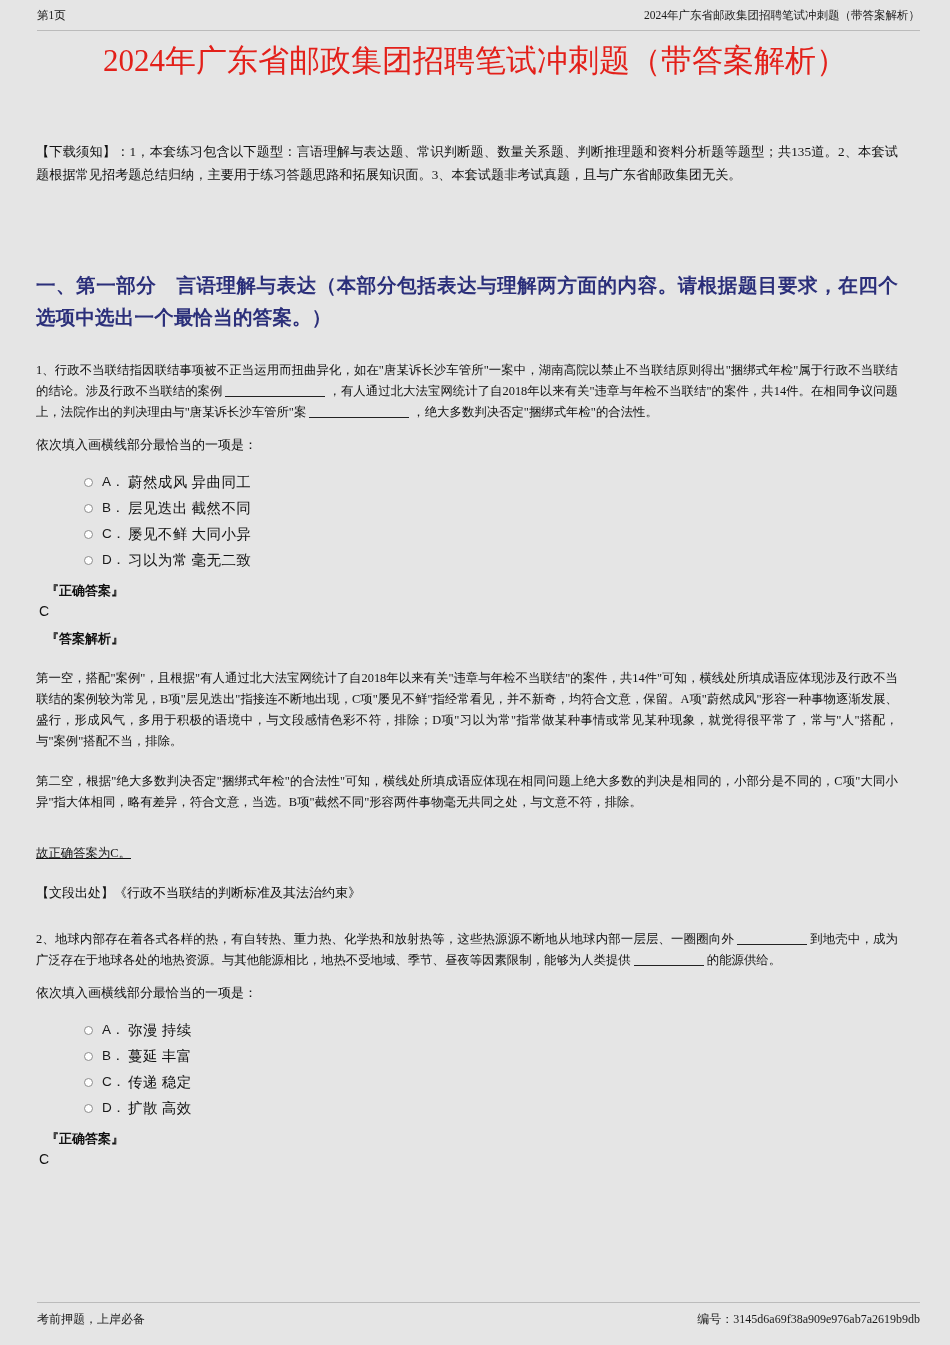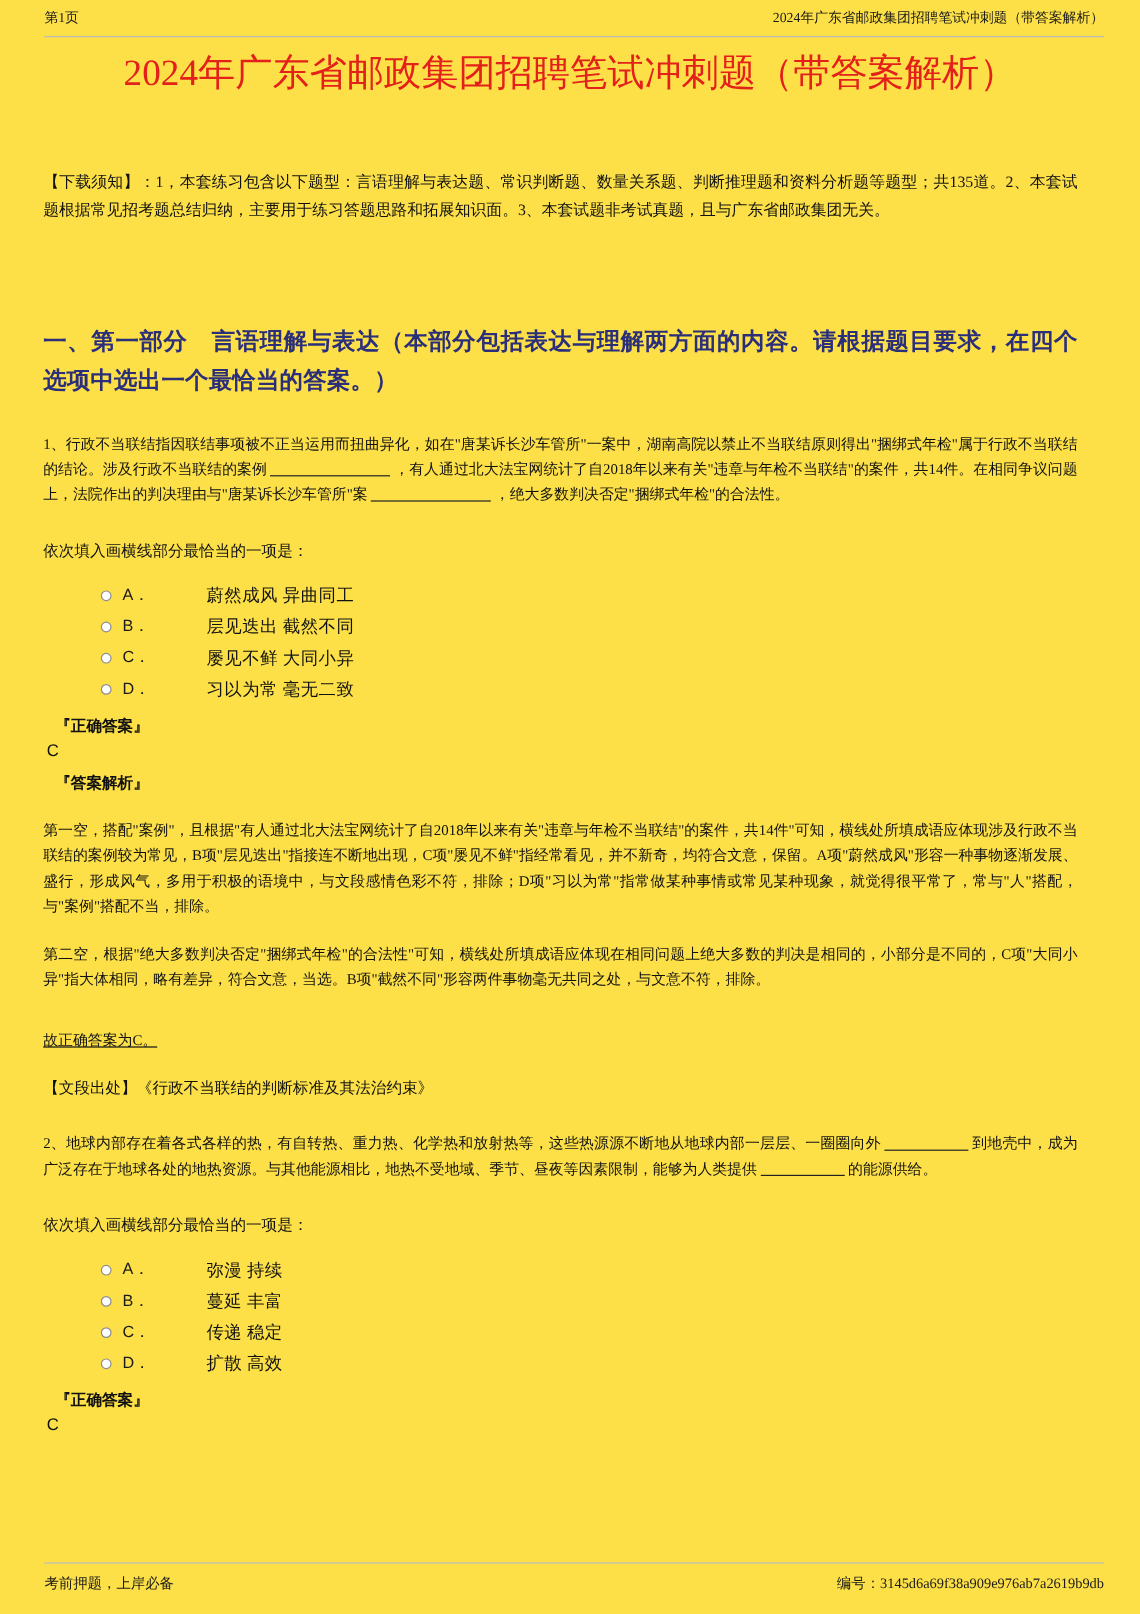--- a/index.html
+++ b/index.html
@@ -8,21 +8,21 @@
     background: #ffffff;
   }
   body {
     font-family: "Liberation Serif", "DejaVu Serif", serif;
     color: #000000;
   }
   .page {
     position: relative;
     width: 950px;
     height: 1345px;
-    background: #fde047;
+    background: #e5e5e5;
     box-sizing: border-box;
     overflow: hidden;
   }
 
   
   .running-header {
     position: absolute;
     top: 8px;
     left: 37px;
     right: 30px;
@@ -92,21 +92,21 @@
     width: 100px;
     border-bottom: 1px solid #222222;
     vertical-align: -2px;
     margin: 0 3px;
   }
   .blankline.short { width: 70px; }
 
   .prompt {
     font-size: 13px;
     line-height: 21px;
-    margin-top: 25px;
+    margin-top: 11px;
     color: #111111;
   }
 
   .options {
     margin-top: 14px;
     padding-left: 48px;
   }
   .option-row {
     display: flex;
     align-items: center;
@@ -128,21 +128,20 @@
     font-family: "Liberation Sans", sans-serif;
     font-size: 13.5px;
     width: 26px;
     flex: none;
     color: #1a1a1a;
   }
   .opt-text {
     font-size: 14.5px;
     letter-spacing: 0.4px;
     color: #111111;
-    margin-left: 44px;
   }
 
   .label-line {
     font-size: 13px;
     line-height: 21px;
     margin-top: 7px;
     padding-left: 10px;
     color: #111111;
     font-weight: bold;
   }

